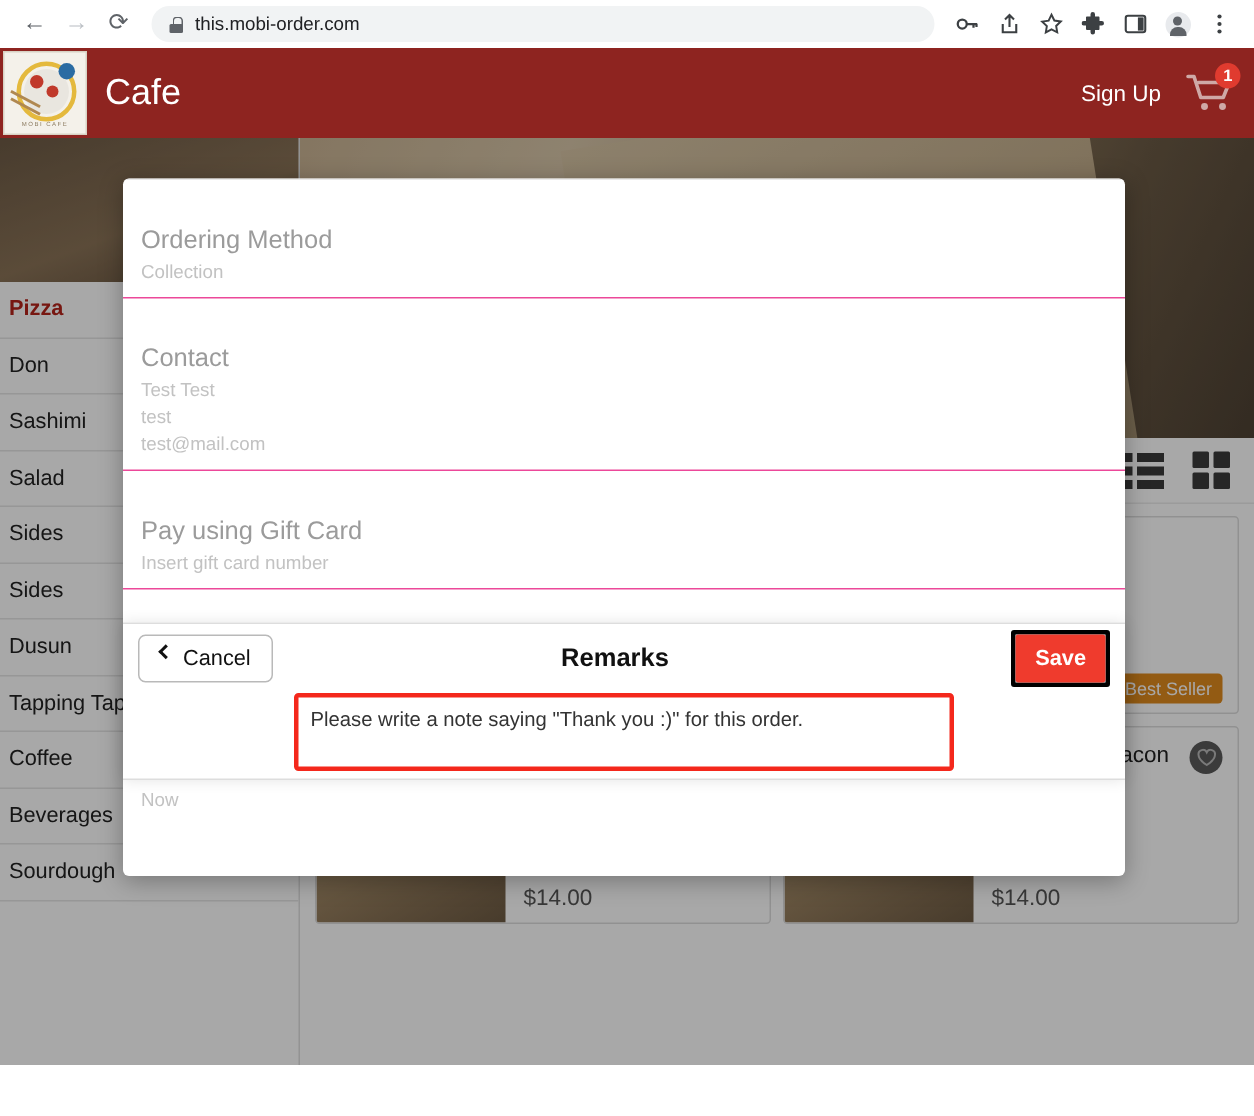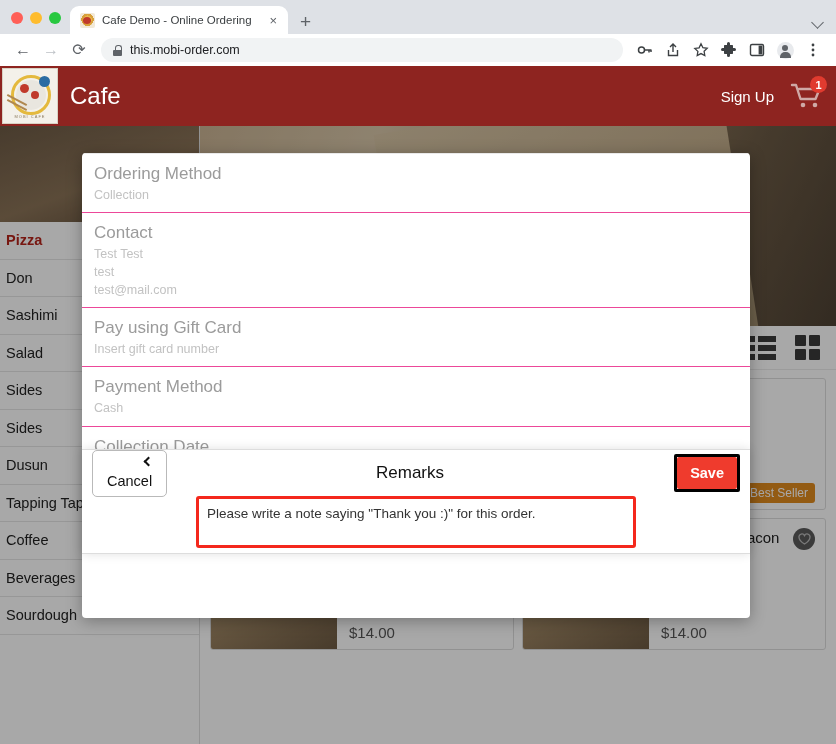--- a/index.html
+++ b/index.html
@@ -174,71 +174,57 @@
   }
   .modal-title {
     position:absolute; left:0; right:0; text-align:center; font-size:17px; color:#111; font-weight:bold;
     pointer-events:none;
   }
   .chevl { width:7px; height:7px; border-left:2.2px solid #fff; border-bottom:2.2px solid #fff;
            transform: rotate(45deg); display:inline-block; }
   .modal-rows { }
   .mrow { padding: 9px 12px 8px; border-top:1px solid #ec4899; }
   .mrow:first-child { border-top:1px solid #e9e9e9; }
-  .mlabel { font-size:17px; color:#9b9b9b; line-height:1.35; }
+  .mlabel { font-size:17px; color:#9b9b9b; line-height:1.35;margin-top:20px; }
   .mval { font-size:12.5px; color:#c2c2c2; line-height:1.45; }
   .modal-spacer { height: 113px; }
 
   
   .remarks {
     position:absolute; left:82px; top:383px; width:668px; height:105px;
     background:#fff; border-top:1px solid #ddd; border-bottom:1px solid #ddd;
     box-shadow:0 0 10px rgba(0,0,0,.12);
   }
   .remarks-head { height:46px; position:relative; display:flex; align-items:center; padding:0 10px; }
   .btn-cancel {
     background:#fff; border:1px solid #b9b9b9; border-radius:5px; font-size:14.5px; color:#111;
-    padding:7px 14px; display:flex; align-items:flex-end; gap:8px; font-family:"Liberation Sans", sans-serif;flex-direction:column;
+    padding:7px 14px; display:flex; align-items:flex-start; gap:8px; font-family:"Liberation Sans", sans-serif;
   }
   .chevl-dark { width:7px; height:7px; border-left:2.4px solid #111; border-bottom:2.4px solid #111;
                 transform: rotate(45deg); display:inline-block; }
-  .remarks-title { position:absolute; left:0; right:12px; text-align:center; font-size:17px; color:#111; }
+  .remarks-title { position:absolute; left:0; right:12px; text-align:center; font-size:17px; color:#111;font-weight:bold; }
   .save-wrap {
     margin-left:auto; border:3px solid #000; border-radius:2px; padding:0; line-height:0;
   }
   .btn-save {
     background:#ef3b2d; color:#fff; border:none; font-size:14.5px; font-weight:bold;
     padding:8px 13px; font-family:"Liberation Sans", sans-serif; border-radius:2px;
   }
   .remarks-area-wrap { padding: 0 25px; display:flex; justify-content:center; }
   .remarks-area {
     width: 440px; height: 52px; border:3px solid #f4281c; border-radius:3px;
     font-size:13.5px; color:#333; padding:6px 8px; resize:none;
     font-family:"Liberation Sans", sans-serif; outline:none; line-height:1.4;
   }
 </style>
 </head>
 <body>
 
 <div class="browser">
 
-  <div class="tabstrip">
-    <div class="traffic">
-      <span class="dot r"></span>
-      <span class="dot y"></span>
-      <span class="dot g"></span>
-    </div>
-    <div class="tab">
-      <span class="tab-fav"></span>
-      <span class="tab-title">Cafe Demo - Online Ordering</span>
-      <span class="tab-close">×</span>
-    </div>
-    <span class="newtab">+</span>
-    <span class="chev-dn"></span>
-  </div>
 
   <div class="toolbar">
     <span class="navbtn">←</span>
     <span class="navbtn dim">→</span>
     <span class="navbtn">⟳</span>
     <div class="omnibox">
       <span class="lockicon"></span>
       <span class="url">this.mobi-order.com</span>
     </div>
     <div class="ticons">

